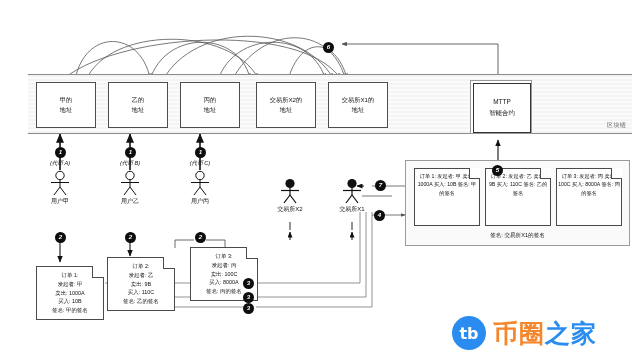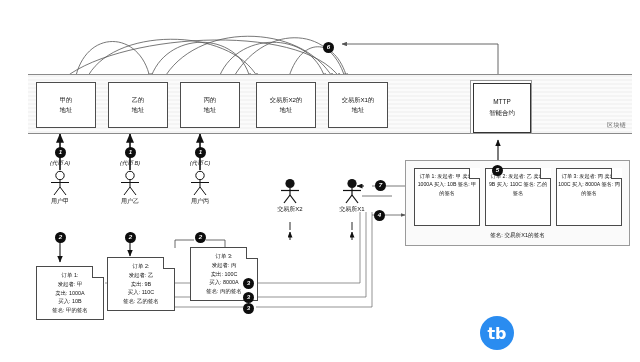--- a/index.html
+++ b/index.html
@@ -81,21 +81,21 @@
 
   
   .badge{
     position:absolute;width:11px;height:11px;border-radius:50%;
     background:#0d0d0d;color:#fff;font-size:6.2px;font-style:italic;font-weight:bold;
     display:flex;align-items:center;justify-content:center;
     line-height:1;box-sizing:border-box;
   }
 
   
-  .wm{position:absolute;left:480px;top:316px;display:flex;align-items:flex-end;gap:7px;}
+  .wm{position:absolute;left:452px;top:316px;display:flex;align-items:flex-end;gap:7px;}
   .wm-circle{
     width:34px;height:34px;border-radius:50%;background:#2a8cf0;
     color:#fff;font-size:16px;font-weight:bold;
     display:flex;align-items:center;justify-content:center;font-family:"DejaVu Sans",sans-serif;
   }
   .wm-text{font-size:25px;font-weight:bold;letter-spacing:1px;}
   .wm-text .o{color:#f5862b;}
   .wm-text .b{color:#2a8cf0;}
 </style>
 </head>
@@ -332,15 +332,18 @@
   <div class="badge" style="left:243px;top:292px;">3</div>
   <div class="badge" style="left:243px;top:303px;">3</div>
 
   <div class="badge" style="left:374px;top:210px;">4</div>
   <div class="badge" style="left:492px;top:165px;">5</div>
   <div class="badge" style="left:323px;top:42px;">6</div>
   <div class="badge" style="left:375px;top:180px;">7</div>
 
   <div class="wm">
     <div class="wm-circle">tb</div>
+    <div class="wm-text">
+      <span class="o">币圈</span><span class="b">之家</span>
+    </div>
   </div>
 
 </div>
 
 </body></html>

